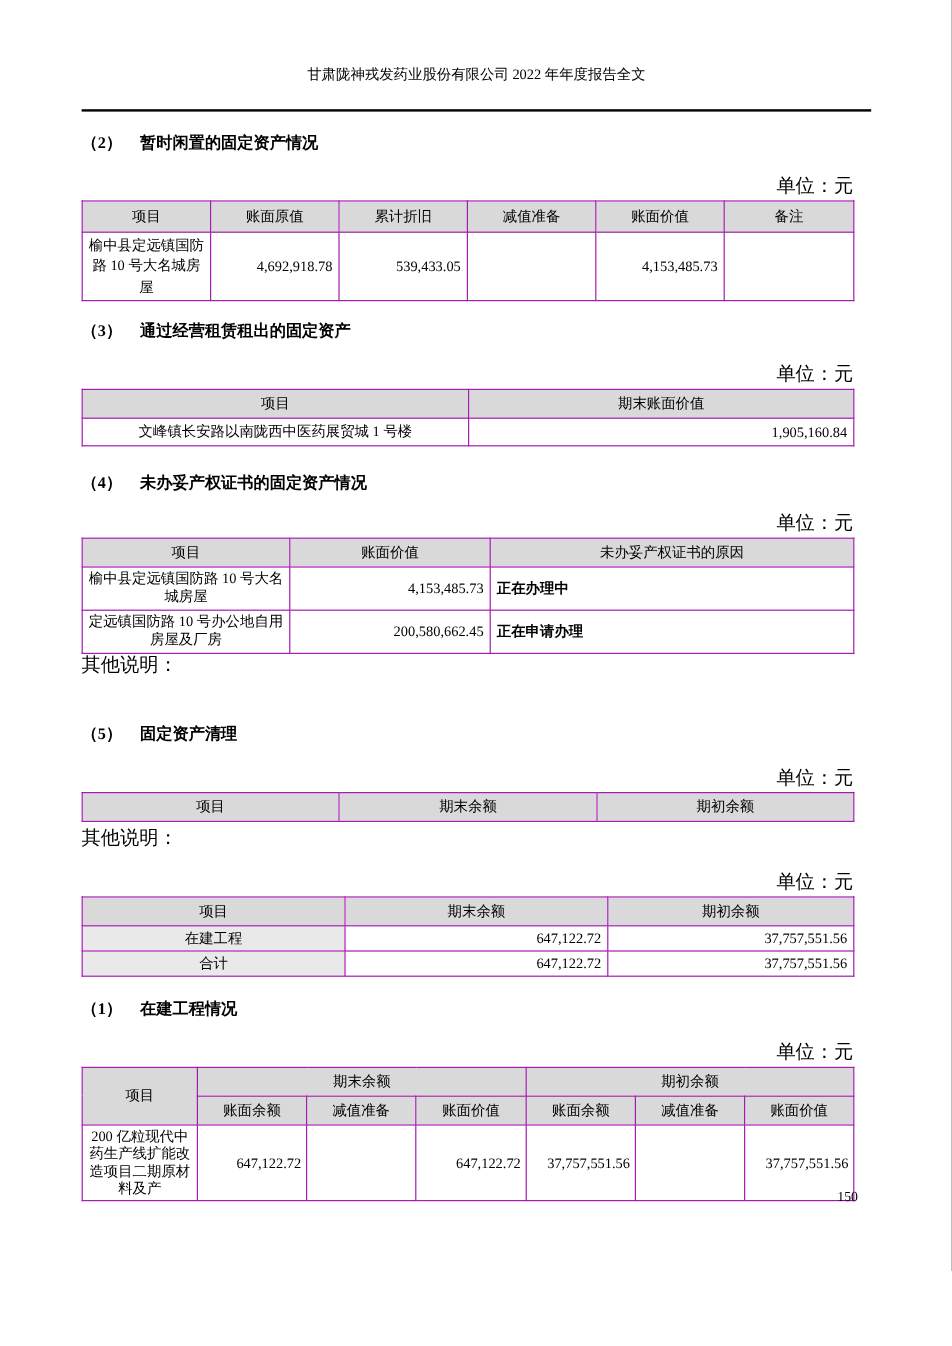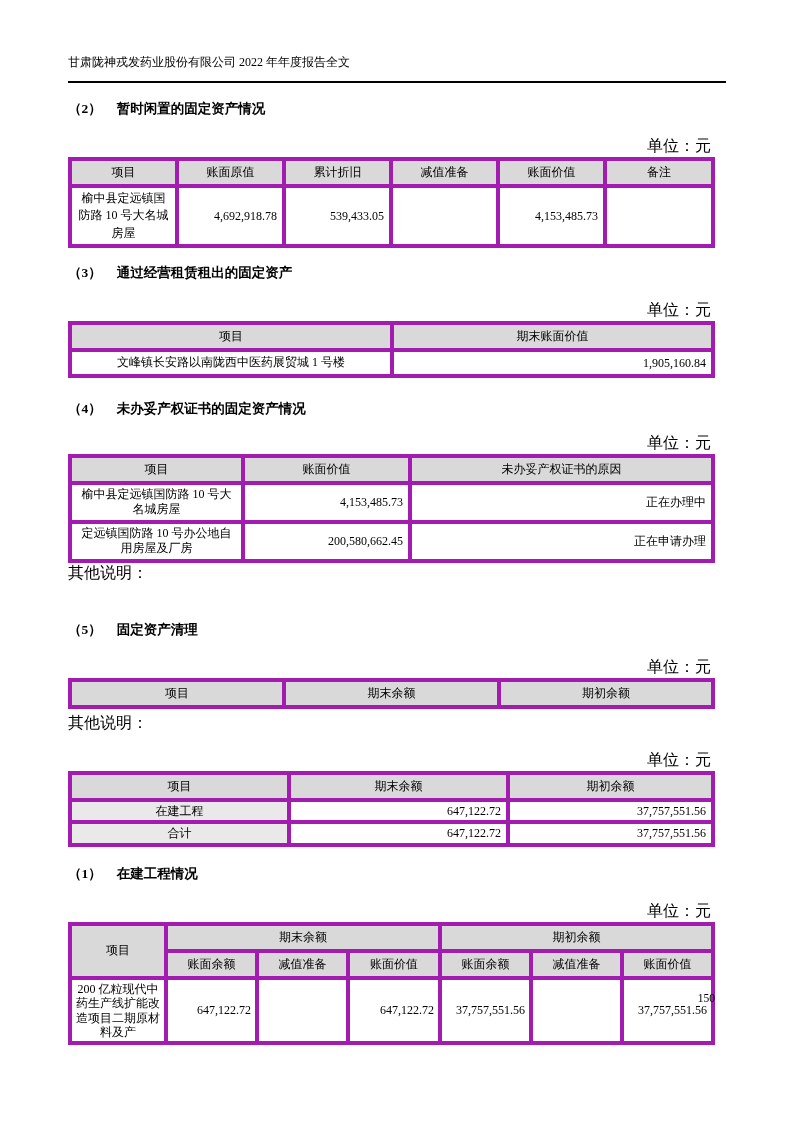--- a/index.html
+++ b/index.html
@@ -9,24 +9,24 @@
     margin:0 auto;
     background:#ffffff;
     box-sizing:border-box;
     padding:53px 67px 0 68px;
     font-family:"Liberation Serif","DejaVu Serif",serif;
     color:#000;
     overflow:hidden;
   }
   
   .doc-header{
-    text-align:left;
+    text-align:center;
     font-size:12px;
     line-height:18px;
-    padding-bottom:10px;
+    padding-bottom:20px;
     border-bottom:2px solid #000;
   }
   
   .sec-heading{
     margin:17px 0 0 0;
     font-size:13.5px;
     font-weight:bold;
     line-height:17px;
   }
   .sec-heading .h-title{margin-left:15px;}
@@ -47,36 +47,36 @@
   .unit-row.tight{margin-top:17px;}
   
   table.tbl{
     width:643px;
     margin-top:3px;
     border-collapse:collapse;
     table-layout:fixed;
     font-size:12px;
   }
   table.tbl th,table.tbl td{
-    border:4px solid #a21caf;
+    border:1px solid #a21caf;
     padding:2px 5px;
     vertical-align:middle;
     box-sizing:border-box;
     overflow:hidden;
     margin-left:48px;
   }
   table.tbl th{
     background:#d9d9d9;
     font-weight:normal;
     text-align:center;
     padding:3px 4px;
   }
   td.item{text-align:center;line-height:1.45;word-break:break-all;}
   td.num{text-align:right;padding-right:6px;word-break:break-all;line-height:1.2;}
-  td.txt{text-align:right;padding-left:7px;}
+  td.txt{text-align:left;padding-left:7px;font-weight:bold;}
   
   .t-idle thead tr{height:26px;}
   .t-idle tbody tr{height:54px;}
   .t-lease tr{height:21px;}
   .t-nocert thead tr{height:23px;}
   .t-nocert tbody tr.r1{height:22px;}
   .t-nocert tbody tr.r2{height:32px;}
   .t-nocert td.item{line-height:1.3;}
   .t-disposal thead tr{height:22px;}
   .t-cip thead tr{height:23px;}

